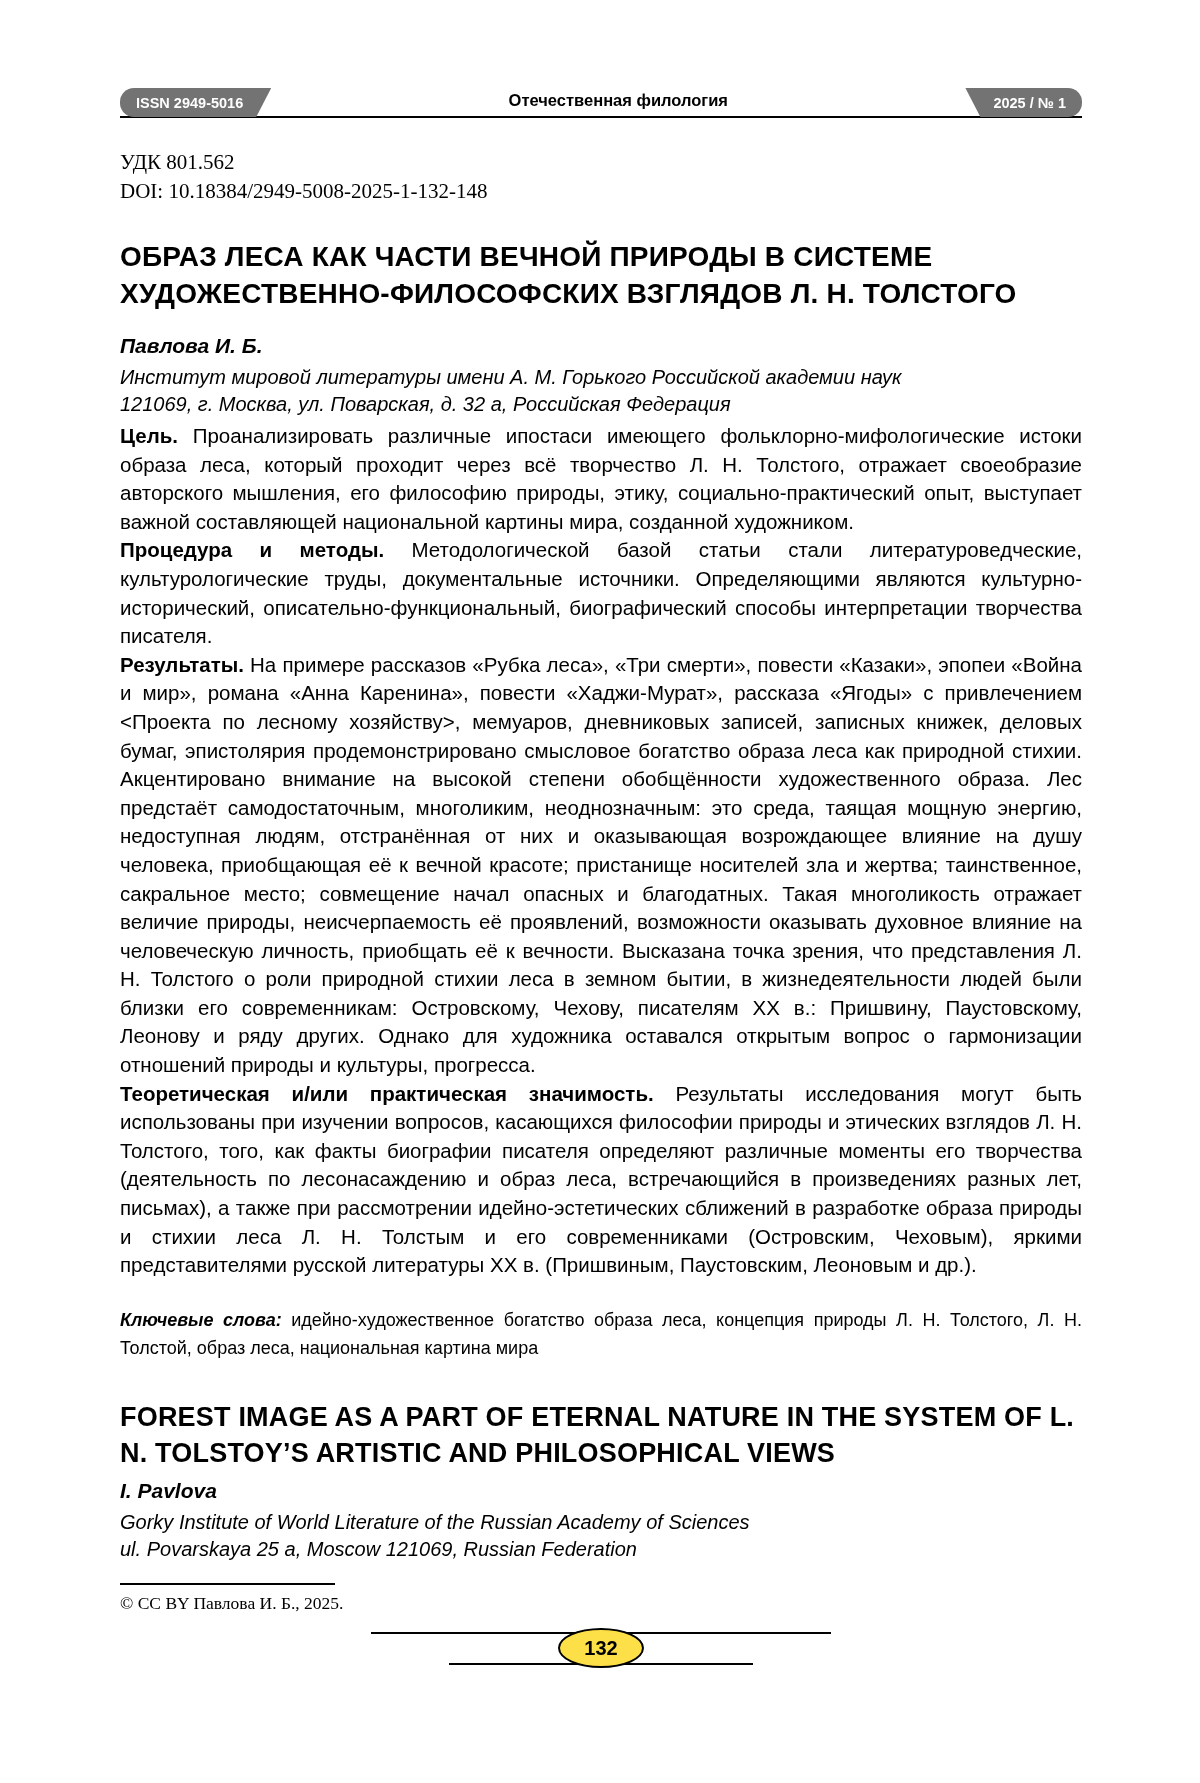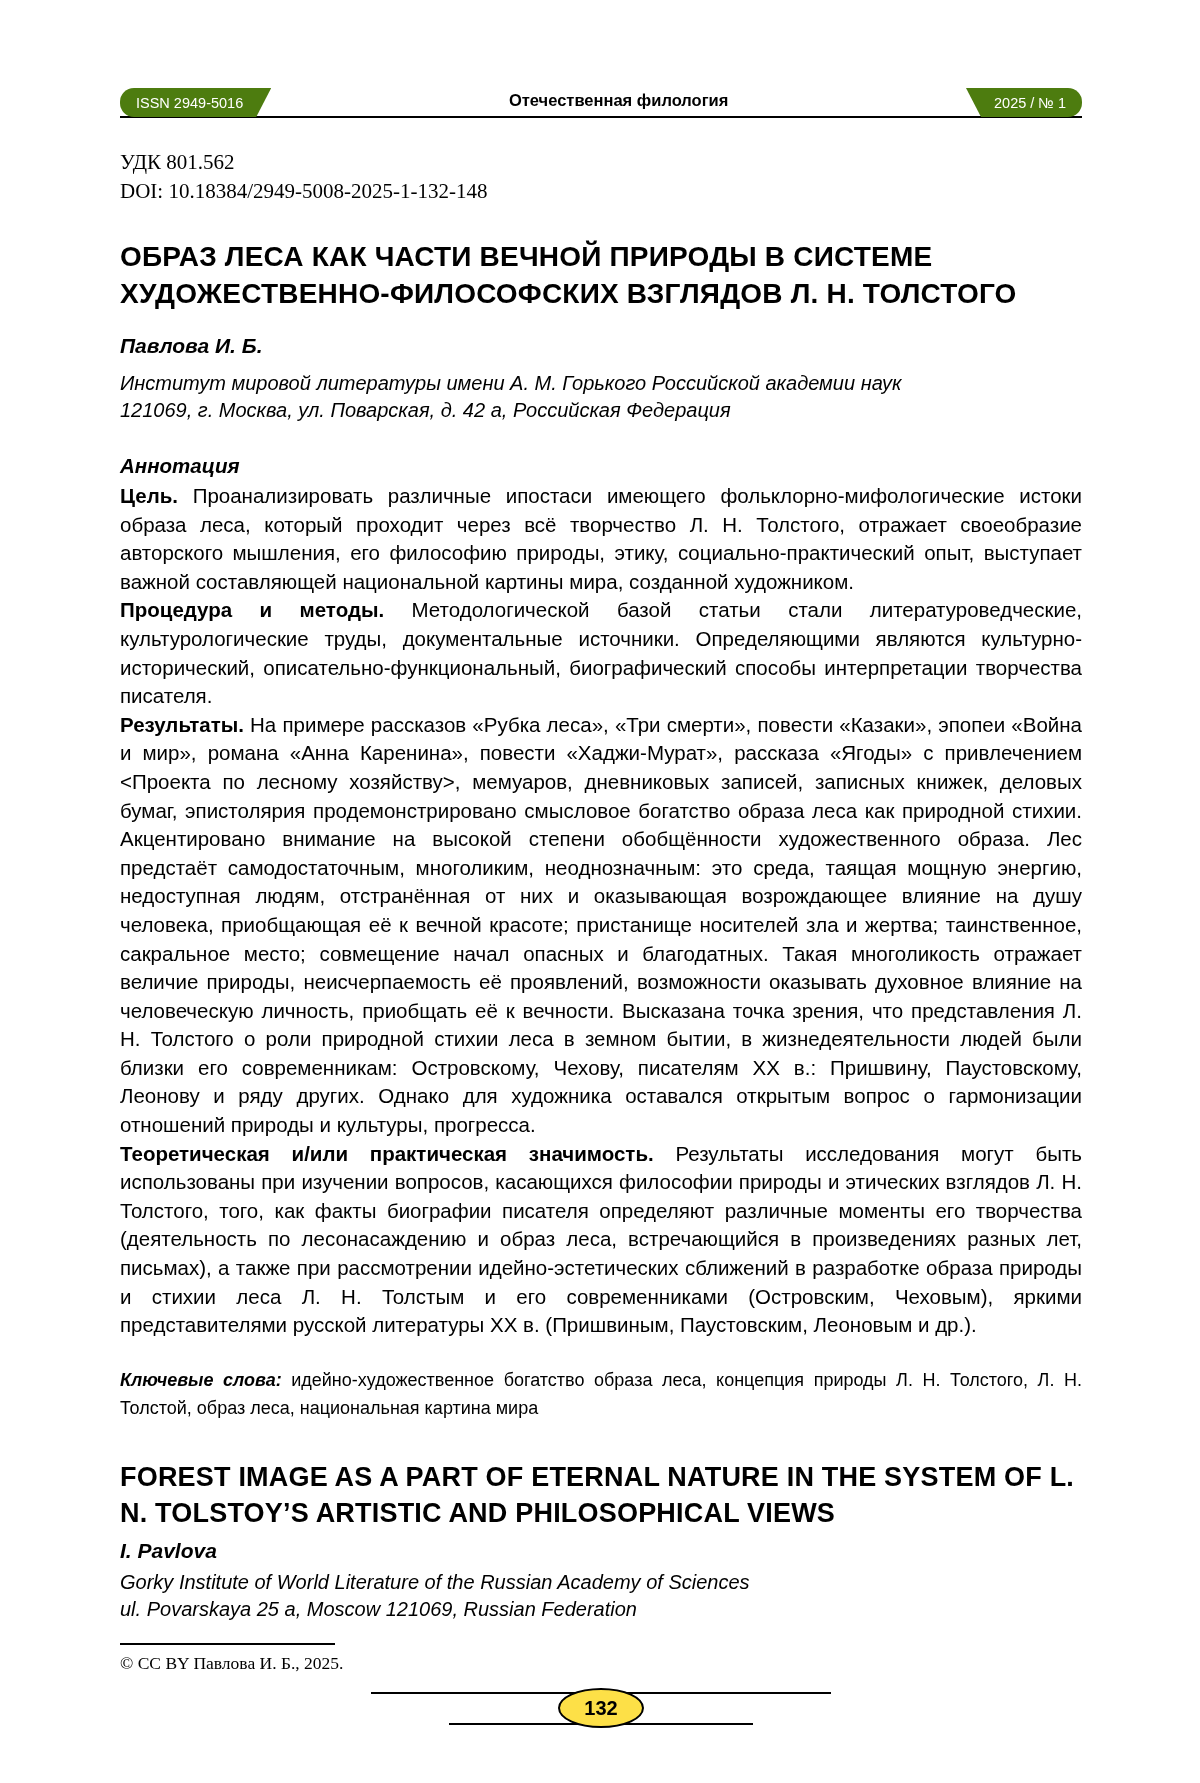--- a/index.html
+++ b/index.html
@@ -17,24 +17,24 @@
 
   
   .journal-header {
     display: flex;
     align-items: stretch;
     height: 28px;
     border-bottom: 2.5px solid #000;
     position: relative;
   }
   .badge {
-    background: #4d7c0f;
+    background: #737373;
     color: #fff;
     font-size: 14.5px;
-    font-weight: 400;
+    font-weight: 700;
     display: flex;
     align-items: center;
     padding: 0 16px;
     white-space: nowrap;
     margin-bottom: -1px;
   }
   .badge-left {
     border-radius: 14px 0 0 14px;
     clip-path: polygon(0 0, 100% 0, calc(100% - 15px) 100%, 0 100%);
     padding-right: 28px;
@@ -69,21 +69,21 @@
     line-height: 37px;
     letter-spacing: 0.2px;
   }
   .author {
     margin-top: 22px;
     font-size: 21px;
     font-weight: 700;
     font-style: italic;
   }
   .affiliation {
-    margin-top: 12px;
+    margin-top: 6px;
     font-size: 20px;
     font-style: italic;
     line-height: 27px;
   }
 
   
   .abstract-heading {
     margin-top: 30px;
     font-size: 20.5px;
     font-weight: 700;
@@ -168,24 +168,23 @@
   <div class="meta">
     <div>УДК 801.562</div>
     <div>DOI: 10.18384/2949-5008-2025-1-132-148</div>
   </div>
 
   <h1 class="title-ru" style="margin-bottom:0;">ОБРАЗ ЛЕСА КАК ЧАСТИ ВЕЧНОЙ ПРИРОДЫ В СИСТЕМЕ ХУДОЖЕСТВЕННО-ФИЛОСОФСКИХ ВЗГЛЯДОВ Л. Н. ТОЛСТОГО</h1>
 
   <div class="author">Павлова И. Б.</div>
   <div class="affiliation">
     <div>Институт мировой литературы имени А. М. Горького Российской академии наук</div>
-    <div>121069, г. Москва, ул. Поварская, д. 42 а, Российская Федерация</div>
-  </div>
-
-  <div class="abstract-heading">Аннотация</div>
+    <div>121069, г. Москва, ул. Поварская, д. 32 а, Российская Федерация</div>
+  </div>
+
   <div class="body-text abstract-block">
     <p class="para">
       <b class="plabel">Цель.</b>
       <span>Проанализировать различные ипостаси имеющего фольклорно-мифологические истоки образа леса, который проходит через всё творчество Л. Н. Толстого, отражает своеобразие авторского мышления, его философию природы, этику, социально-практический опыт, выступает важной составляющей национальной картины мира, созданной художником.</span>
     </p>
     <p class="para">
       <b class="plabel">Процедура и методы.</b>
       <span>Методологической базой статьи стали литературоведческие, культурологические труды, документальные источники. Определяющими являются культурно-исторический, описательно-функциональный, биографический способы интерпретации творчества писателя.</span>
     </p>
     <p class="para">

